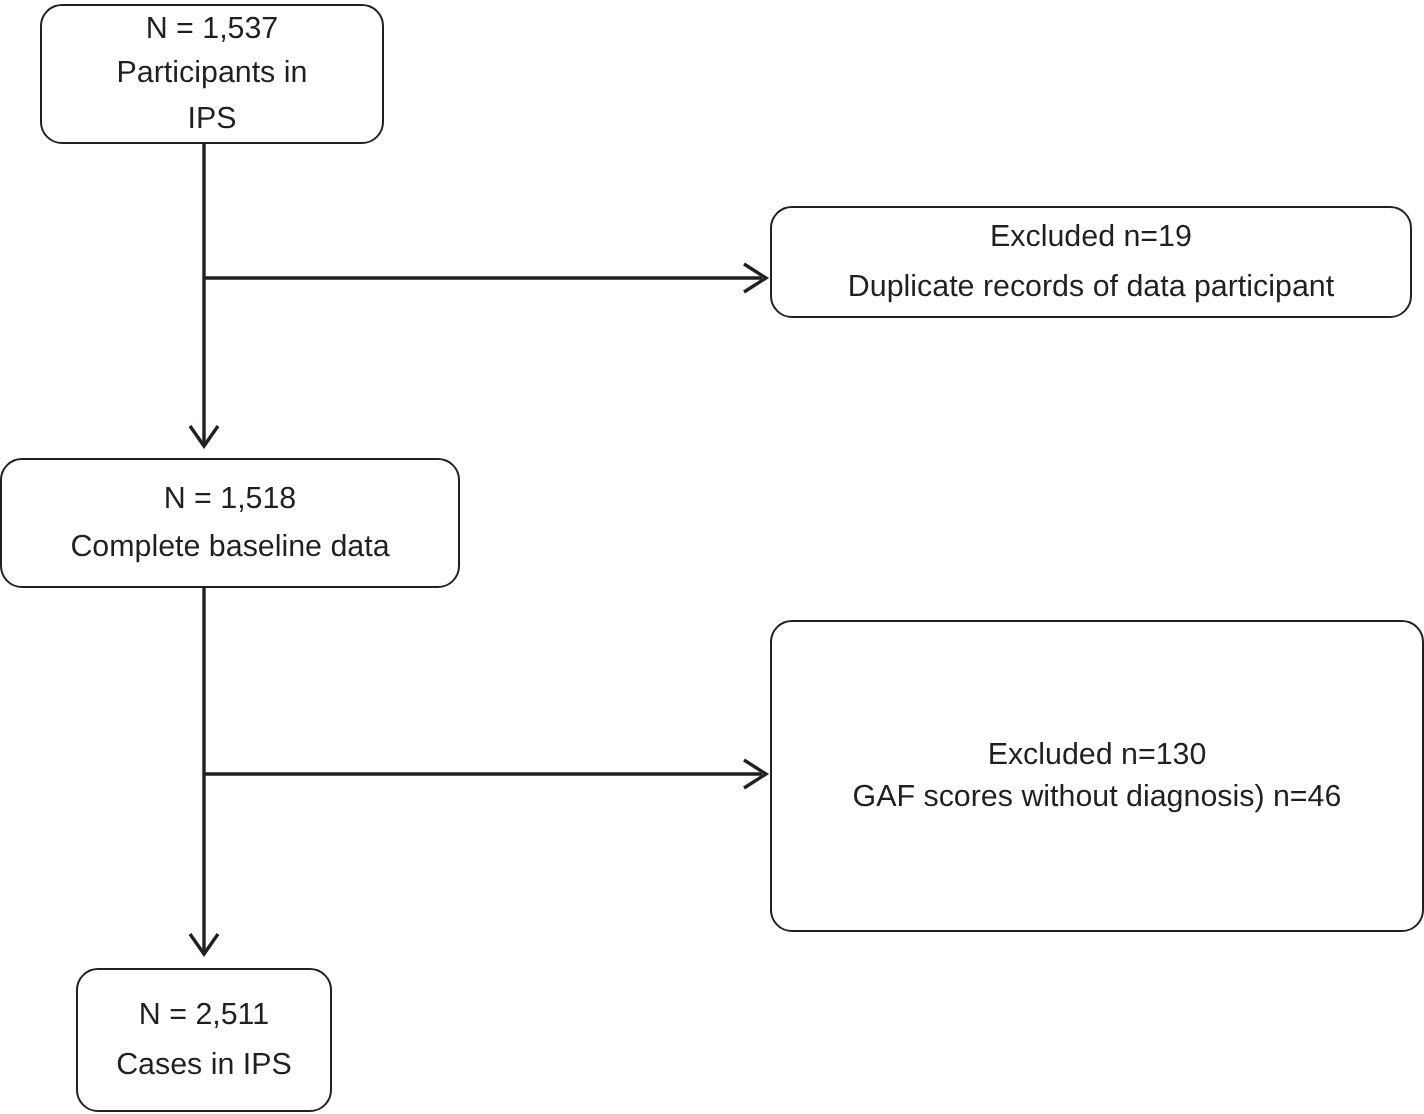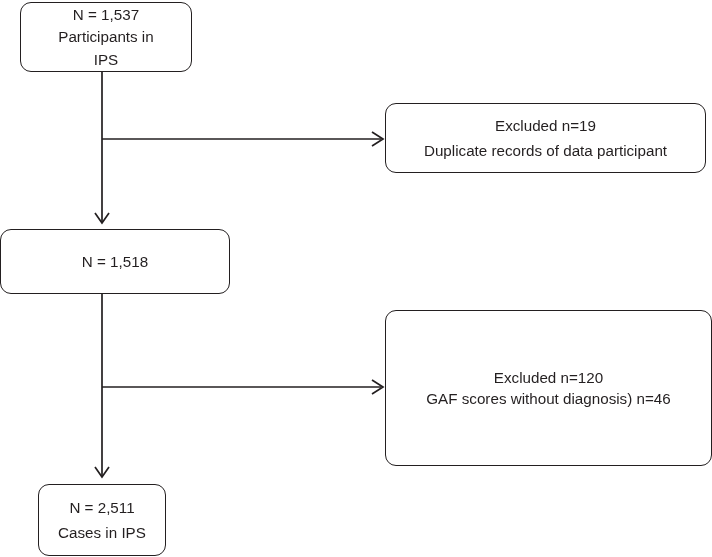--- a/index.html
+++ b/index.html
@@ -45,21 +45,21 @@
     white-space: nowrap;
     padding: 0;
   }
   
   #node-enrolled {
     left: 20px;  top: 2px;   width: 172px; height: 70px;
   }
   #node-enrolled .node-line { margin: 3.6px 0; }
 
   #node-excluded-duplicates {
-    left: 385px; top: 103px; width: 321px; height: 70px;
+    left: 385px; top: 103px; width: 321px; height: 56px;
   }
   #node-excluded-duplicates .node-line { margin: 5px 0; }
 
   #node-baseline {
     left: 0px;   top: 229px; width: 230px; height: 65px;
   }
   #node-baseline .node-line { margin: 4.5px 0; }
 
   #node-excluded-diagnosis {
     left: 385px; top: 310px; width: 327px; height: 156px;
@@ -102,24 +102,25 @@
     <span class="node-line">IPS</span>
   </div>
 
   <div class="node-box" id="node-excluded-duplicates">
     <span class="node-line">Excluded n=19</span>
     <span class="node-line">Duplicate records of data participant</span>
   </div>
 
   <div class="node-box" id="node-baseline">
     <span class="node-line">N = 1,518</span>
+    <span class="node-line">Complete baseline data</span>
   </div>
 
   <div class="node-box" id="node-excluded-diagnosis">
-    <span class="node-line">Excluded n=120</span>
+    <span class="node-line">Excluded n=130</span>
     <span class="node-line">GAF scores without diagnosis) n=46</span>
   </div>
 
   <div class="node-box" id="node-cases">
     <span class="node-line">N = 2,511</span>
     <span class="node-line">Cases in IPS</span>
   </div>
 
 </div>
 

